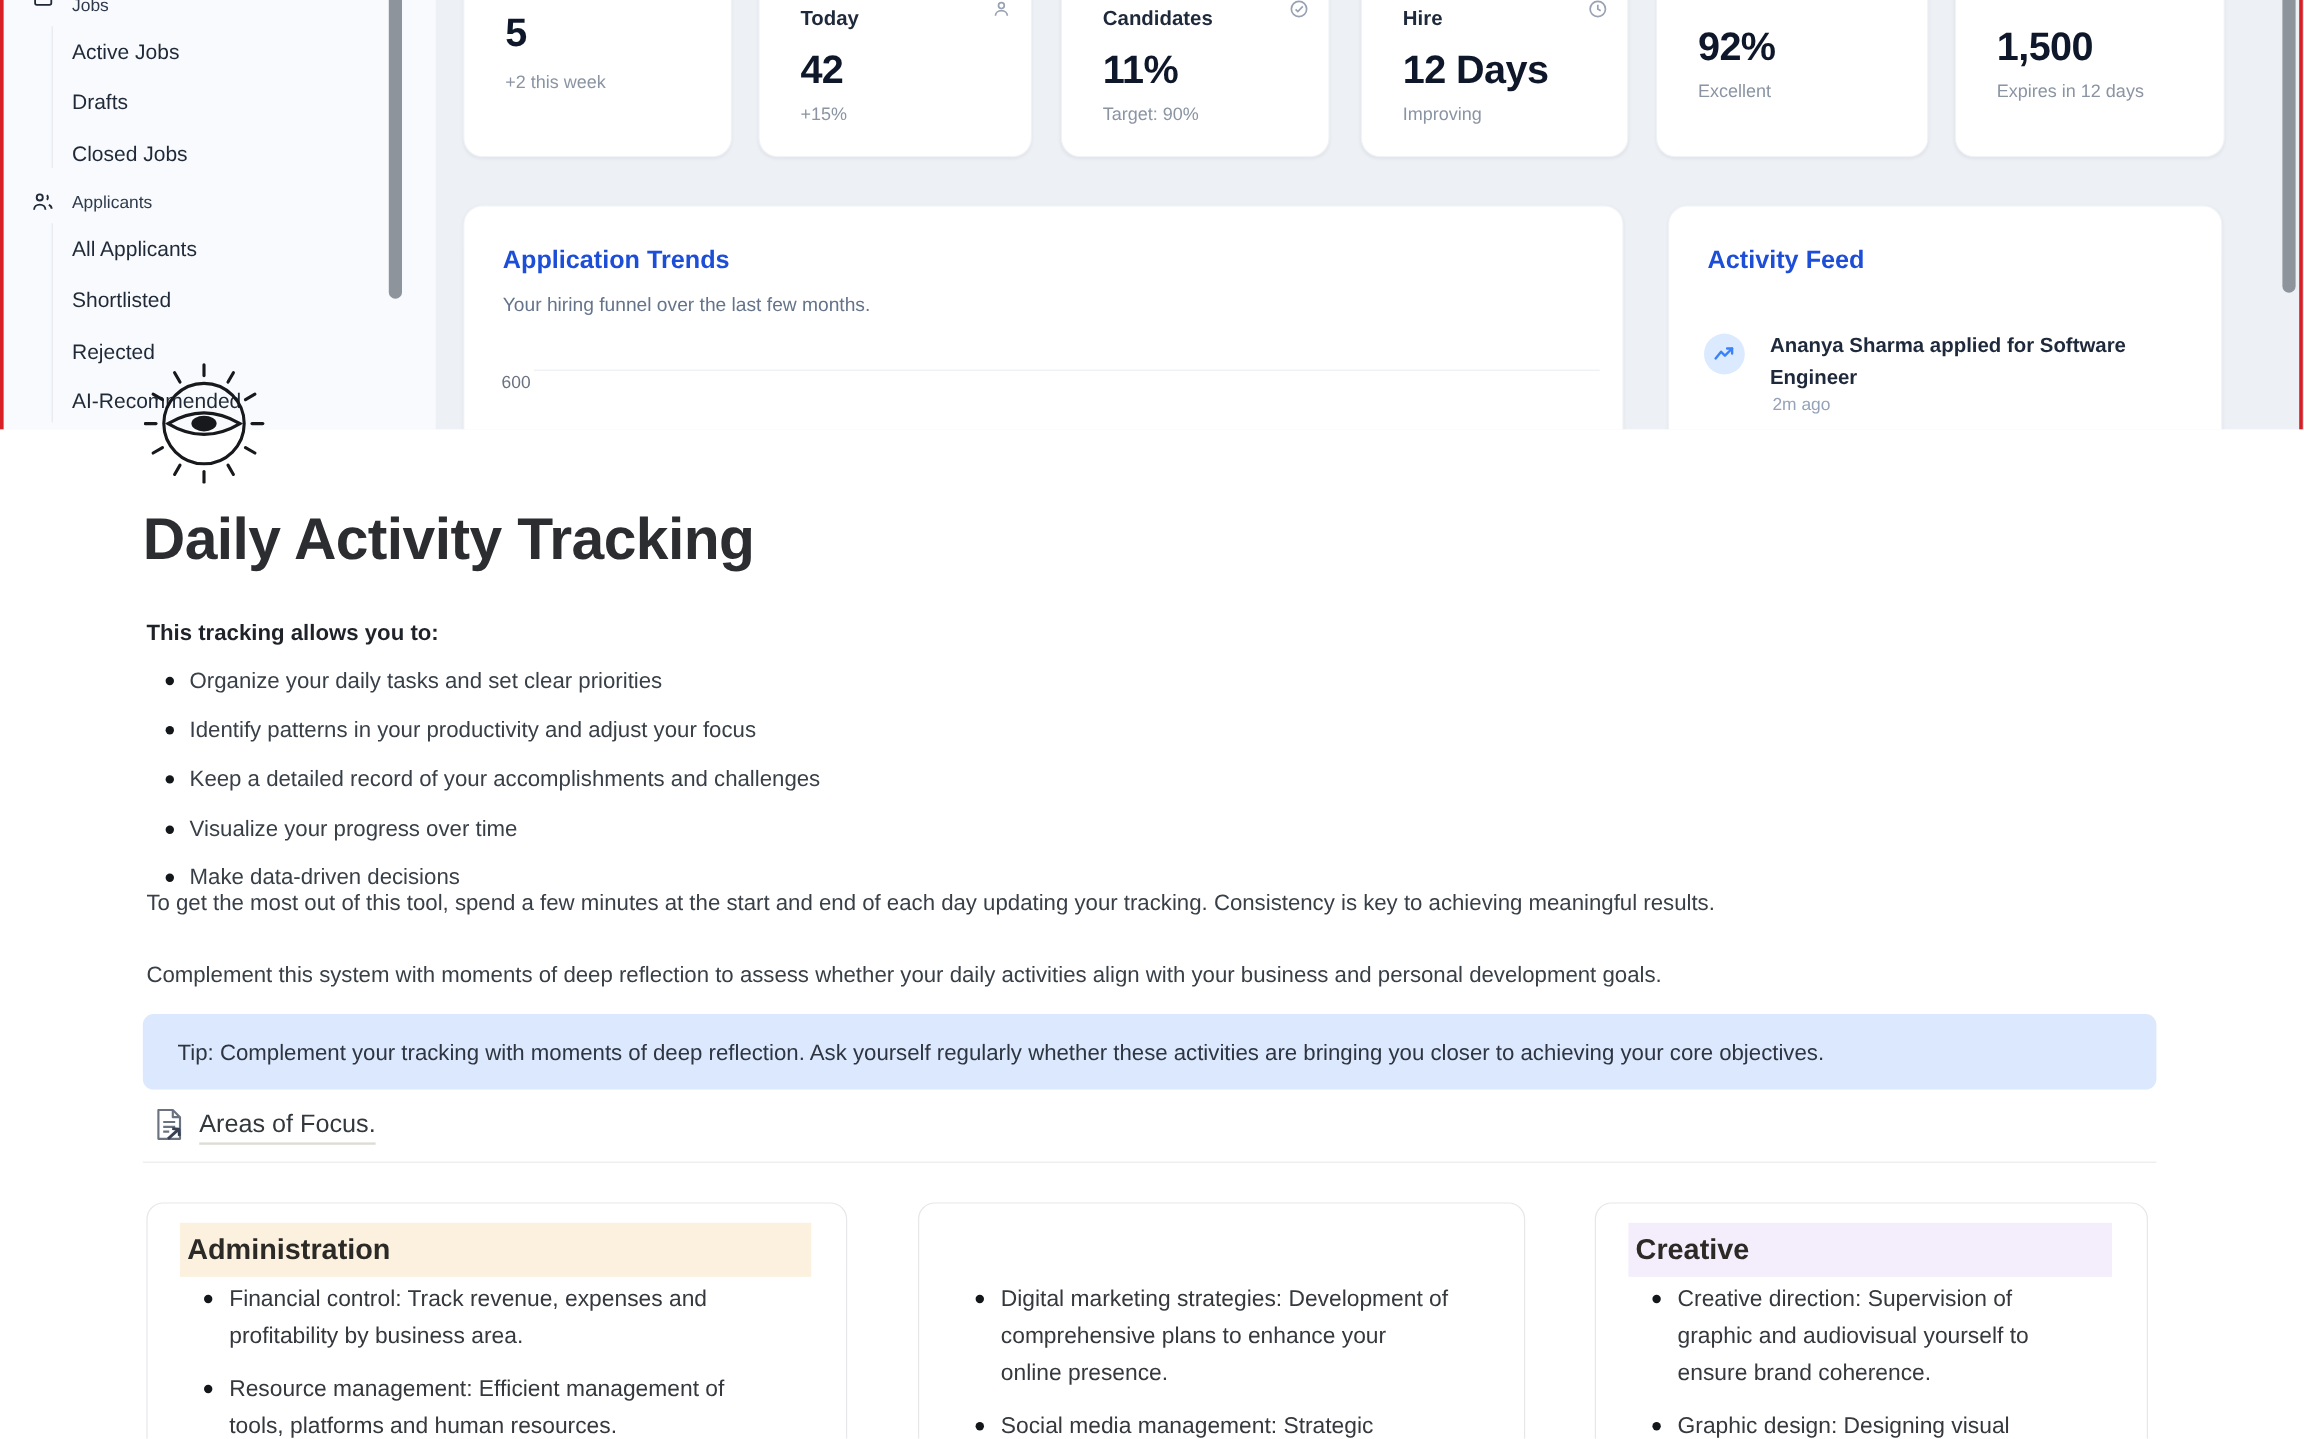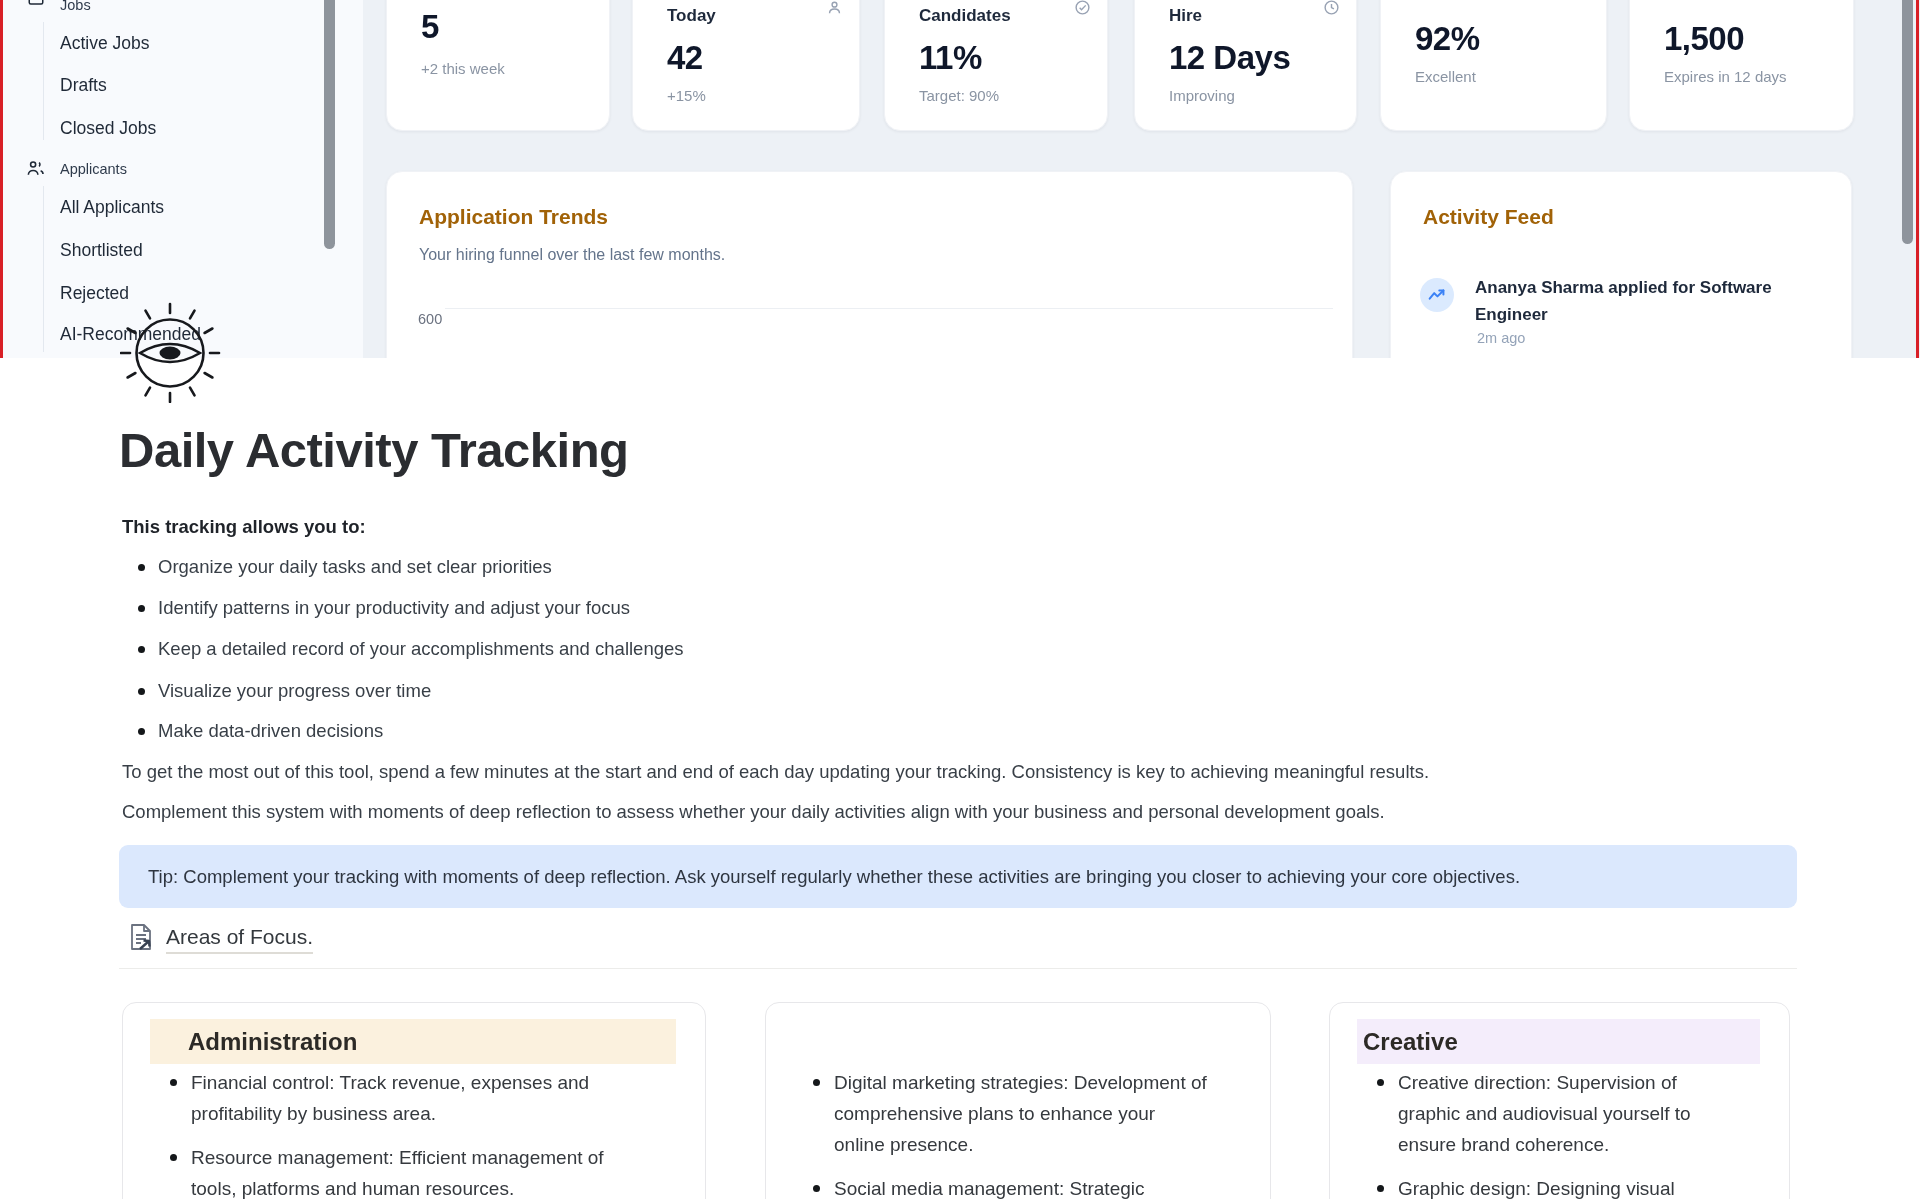--- a/index.html
+++ b/index.html
@@ -21,21 +21,21 @@
 
   .stat-card { position:absolute; top:-45px; height:176px; background:#fff; border:1px solid #f0f2f6;
                border-radius:16px; box-shadow:0 1px 3px rgba(16,24,40,.06); }
   .sc-title { position:absolute; left:34px; top:50px; font-size:17px; font-weight:700; color:#1e293b; }
   .sc-value { position:absolute; left:34px; font-size:33px; font-weight:700; color:#0f172a; letter-spacing:-.5px; }
   .sc-sub   { position:absolute; left:34px; font-size:15px; color:#8a94a3; }
   .sc-icon  { position:absolute; right:16px; top:43px; width:17px; height:17px; }
 
   .panel-card { position:absolute; top:171px; height:260px; background:#fff; border:1px solid #f0f2f6;
                 border-radius:16px; box-shadow:0 1px 3px rgba(16,24,40,.06); }
-  .panel-title { position:absolute; left:32px; top:33px; font-size:21px; font-weight:700; color:#a16207; }
+  .panel-title { position:absolute; left:32px; top:33px; font-size:21px; font-weight:700; color:#1d4ed8; }
   .panel-sub { position:absolute; left:32px; top:74px; font-size:16px; color:#64748b; }
   #grid-600 { position:absolute; left:31px; top:139px; font-size:14.5px; color:#6b7280; }
   #gridline { position:absolute; left:58px; top:136px; width:888px; height:1px; background:#eceff3; }
 
   #feed-avatar { position:absolute; left:29px; top:106px; width:34px; height:34px; border-radius:50%; background:#dbeafe; }
   #feed-name { position:absolute; left:84px; top:102px; font-size:17px; font-weight:600; color:#1e293b; line-height:27px; }
   #feed-time { position:absolute; left:86px; top:158px; font-size:14.5px; color:#94a3b8; }
 
   
   #doc { position:absolute; left:0; top:358px; width:1920px; height:841px; background:#fff; }
@@ -213,21 +213,21 @@
   <div id="doc">
     <h1 id="doc-title">Daily Activity Tracking</h1>
     <div id="doc-intro">This tracking allows you to:</div>
 
     <div class="doc-li" style="top:198px;"><span>Organize your daily tasks and set clear priorities</span></div>
     <div class="doc-li" style="top:280px;"><span>Keep a detailed record of your accomplishments and challenges</span></div>
     <div class="doc-li" style="top:239px;"><span>Identify patterns in your productivity and adjust your focus</span></div>
     <div class="doc-li" style="top:322px;"><span>Visualize your progress over time</span></div>
     <div class="doc-li" style="top:362px;"><span>Make data-driven decisions</span></div>
 
-    <p class="doc-p" style="top:403px;">To get the most out of this tool, spend a few minutes at the start and end of each day updating your tracking. Consistency is key to achieving meaningful results.</p>
+    <p class="doc-p" style="top:383px;">To get the most out of this tool, spend a few minutes at the start and end of each day updating your tracking. Consistency is key to achieving meaningful results.</p>
     <p class="doc-p" style="top:443px;">Complement this system with moments of deep reflection to assess whether your daily activities align with your business and personal development goals.</p>
 
     <div id="tip-box">
       <div id="tip-text">Tip: Complement your tracking with moments of deep reflection. Ask yourself regularly whether these activities are bringing you closer to achieving your core objectives.</div>
     </div>
 
     <div id="link-row">
       <span id="link-icon">
         <svg width="27" height="29" viewBox="0 0 27 29" fill="none" stroke="#6b7280" stroke-width="1.8" stroke-linejoin="round">
           <path d="M4 2h12l6 6v18H4z" fill="#fff"></path>
@@ -236,21 +236,21 @@
           <path d="M12 26l9-8" stroke="#374151" stroke-width="2.4"></path>
             <path d="M15.5 17.5l5.5.5.5 5.5" stroke="#374151" stroke-width="2.4" fill="none"></path>
         </svg>
       </span>
       <span id="link-label">Areas of Focus.</span>
     </div>
 
     <div id="doc-divider"></div>
 
     <div class="col-card" style="left:122px;width:584px;">
-      <div class="col-head" style="background-color: rgb(251, 241, 222); padding-left: 32px;">
+      <div class="col-head" style="background-color: rgb(251, 241, 222);">
         <span>Administration</span>
       </div>
       <ul class="col-ul">
         <li class="col-li preline">Financial control: Track revenue, expenses and
 profitability by business area.</li>
         <li class="col-li preline">Resource management: Efficient management of
 tools, platforms and human resources.</li>
       </ul>
     </div>
     <div class="col-card" style="left:765px;width:506px;">

